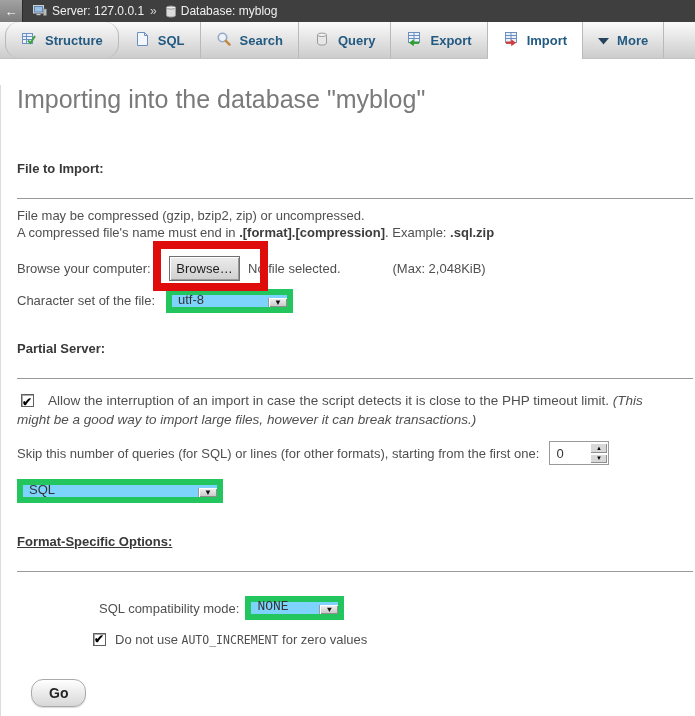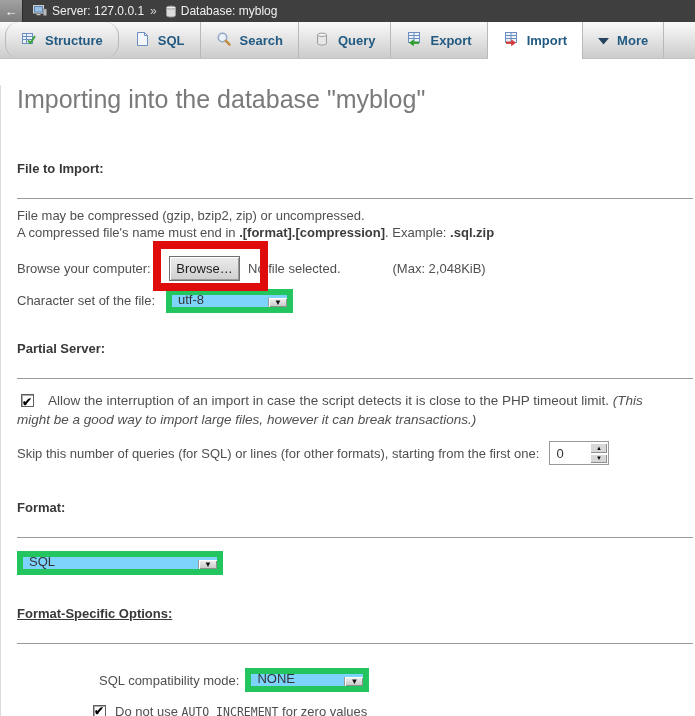--- a/index.html
+++ b/index.html
@@ -87,21 +87,21 @@
   }
   .select .val { flex:1; display:flex; align-items:center; padding:0 6px; font-size:13px; color:#333; overflow:hidden; }
   .select .btn {
     width:19px; display:flex; align-items:center; justify-content:center;
     background:linear-gradient(#f3f3f3,#c5c5c5); border-left:1px solid #9a9a9a;
     box-shadow:inset 1px 1px 0 #ffffff, inset -1px -1px 0 #8f8f8f;
     font-size:8px; color:#111;
   }
   .select.charset { width:127px; }
   .select.format  { width:206px; }
-  .select.compat  { width:124px; }
+  .select.compat  { width:99px;font-family:Liberation Mono, monospace; }
 
   
   .cb {
     display:inline-block; width:13px; height:13px; background:#fff;
     border:1px solid #5f5f5f; box-shadow:inset 1px 1px 0 #ababab;
     position:relative; cursor:pointer; flex:0 0 13px; vertical-align:-2px;
   }
   .cb.checked::before {
     content:"✔"; position:absolute; left:0px; top:-2px;
     font-size:12px; color:#000; font-weight:bold;
@@ -275,21 +275,20 @@
     <span class="spinbox">
       <span class="spin-val">0</span>
       <span class="spin-btns">
         <span>▲</span>
         <span>▼</span>
       </span>
     </span>
   </div>
 
   
-  <div class="section-heading" id="h-format">Format:</div>
 
   <div class="format-row">
     <span class="select format">
       <span class="val">SQL</span>
       <span class="btn">▼</span>
     </span>
   </div>
 
   
   <div class="section-heading" id="h-fso">Format-Specific Options:</div>

